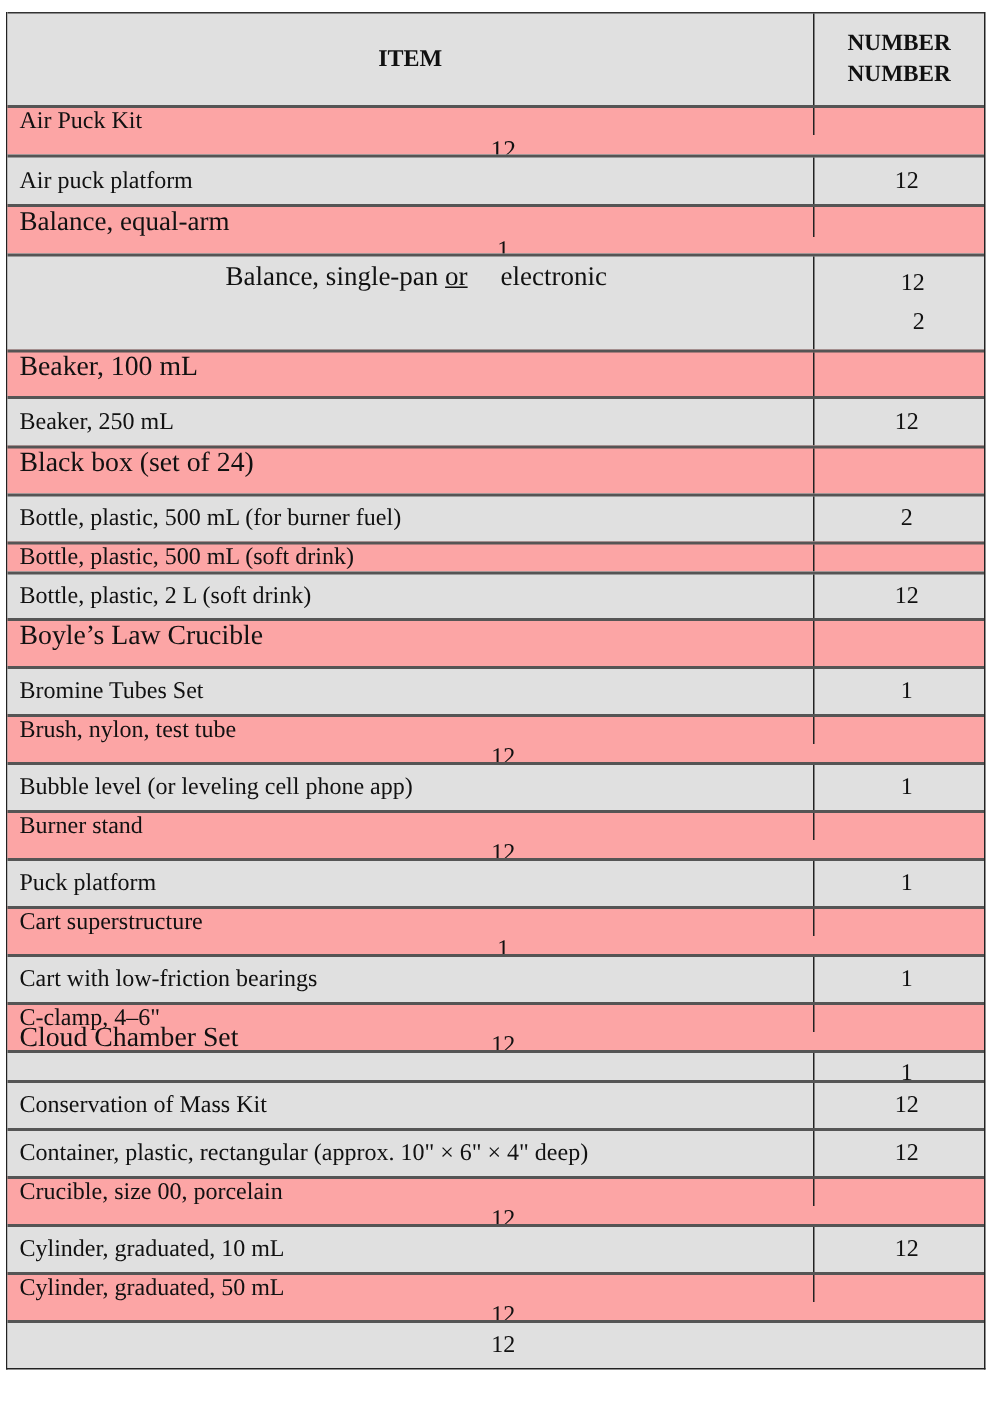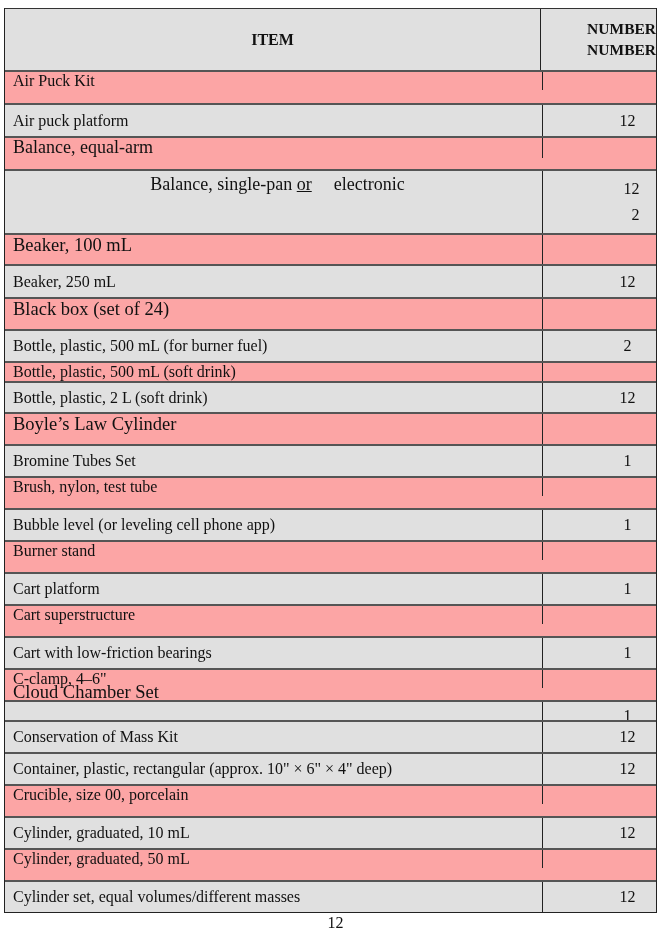--- a/index.html
+++ b/index.html
@@ -22,21 +22,20 @@
     width: 651px;
     border-left: 1px solid #222;
     border-right: 1px solid #222;
     border-bottom: 1px solid #222;
   }
   .row {
     position: relative;
     display: flex;
     box-sizing: border-box;
     border-top: 2px solid #555;
-    gap: 46px;
   }
   .row.header {
     border-top: 1px solid #333;
     height: 62px;
   }
   .row.gray { background: #e0e0e0; }
   .row.white { background: #fca5a5; flex-direction: column; }
   .cell-item {
     width: 538px;
     box-sizing: border-box;
@@ -157,21 +156,21 @@
     <div class="cell-item">Bottle, plastic, 500 mL (soft drink)</div>
     <div class="cell-num">12</div>
   </div>
 
   <div class="row gray" style="height:31px">
     <div class="cell-item">Bottle, plastic, 2 L (soft drink)</div>
     <div class="cell-num">12</div>
   </div>
 
   <div class="row white big" style="height:32px">
-    <div class="cell-item">Boyle’s Law Cylinder</div>
+    <div class="cell-item">Boyle’s Law Crucible</div>
     <div class="cell-num">1</div>
   </div>
 
   <div class="row gray" style="height:32px">
     <div class="cell-item">Bromine Tubes Set</div>
     <div class="cell-num">1</div>
   </div>
 
   <div class="row white" style="height:32px">
     <div class="cell-item">Brush, nylon, test tube</div>
@@ -182,21 +181,21 @@
     <div class="cell-item">Bubble level (or leveling cell phone app)</div>
     <div class="cell-num">1</div>
   </div>
 
   <div class="row white" style="height:32px">
     <div class="cell-item">Burner stand</div>
     <div class="cell-num">12</div>
   </div>
 
   <div class="row gray" style="height:32px">
-    <div class="cell-item">Cart platform</div>
+    <div class="cell-item">Puck platform</div>
     <div class="cell-num">1</div>
   </div>
 
   <div class="row white" style="height:32px">
     <div class="cell-item">Cart superstructure</div>
     <div class="cell-num">1</div>
   </div>
 
   <div class="row gray" style="height:32px">
     <div class="cell-item">Cart with low-friction bearings</div>
@@ -232,17 +231,16 @@
     <div class="cell-item">Cylinder, graduated, 10 mL</div>
     <div class="cell-num">12</div>
   </div>
 
   <div class="row white" style="height:32px">
     <div class="cell-item">Cylinder, graduated, 50 mL</div>
     <div class="cell-num">12</div>
   </div>
 
   <div class="row gray" style="height:32px">
-    <div class="cell-item">Cylinder set, equal volumes/different masses</div>
     <div class="cell-num">12</div>
   </div>
 
 </div>
 
 </body></html>

